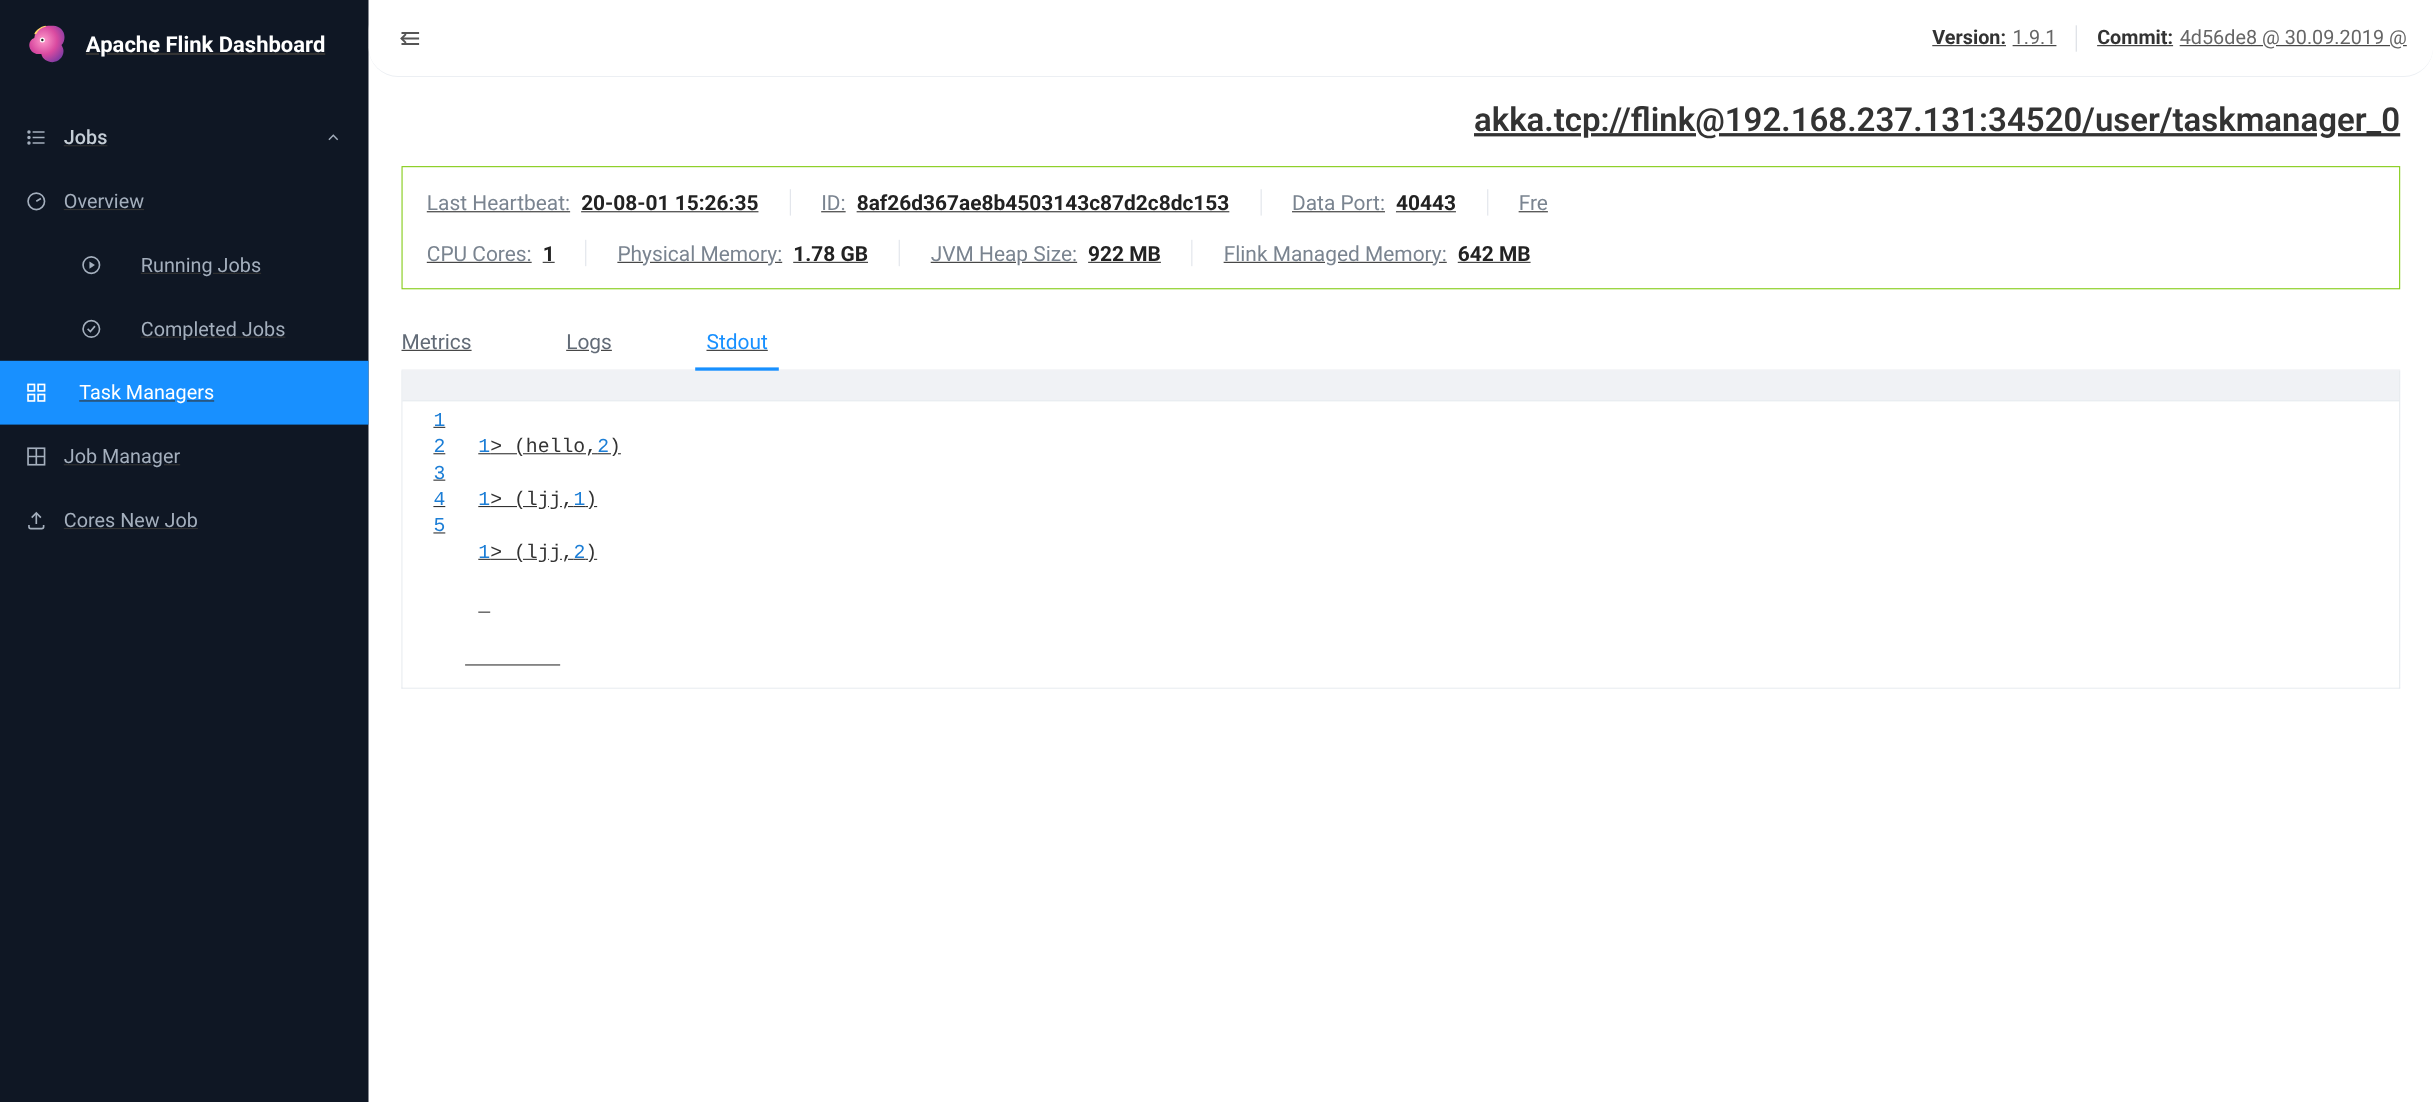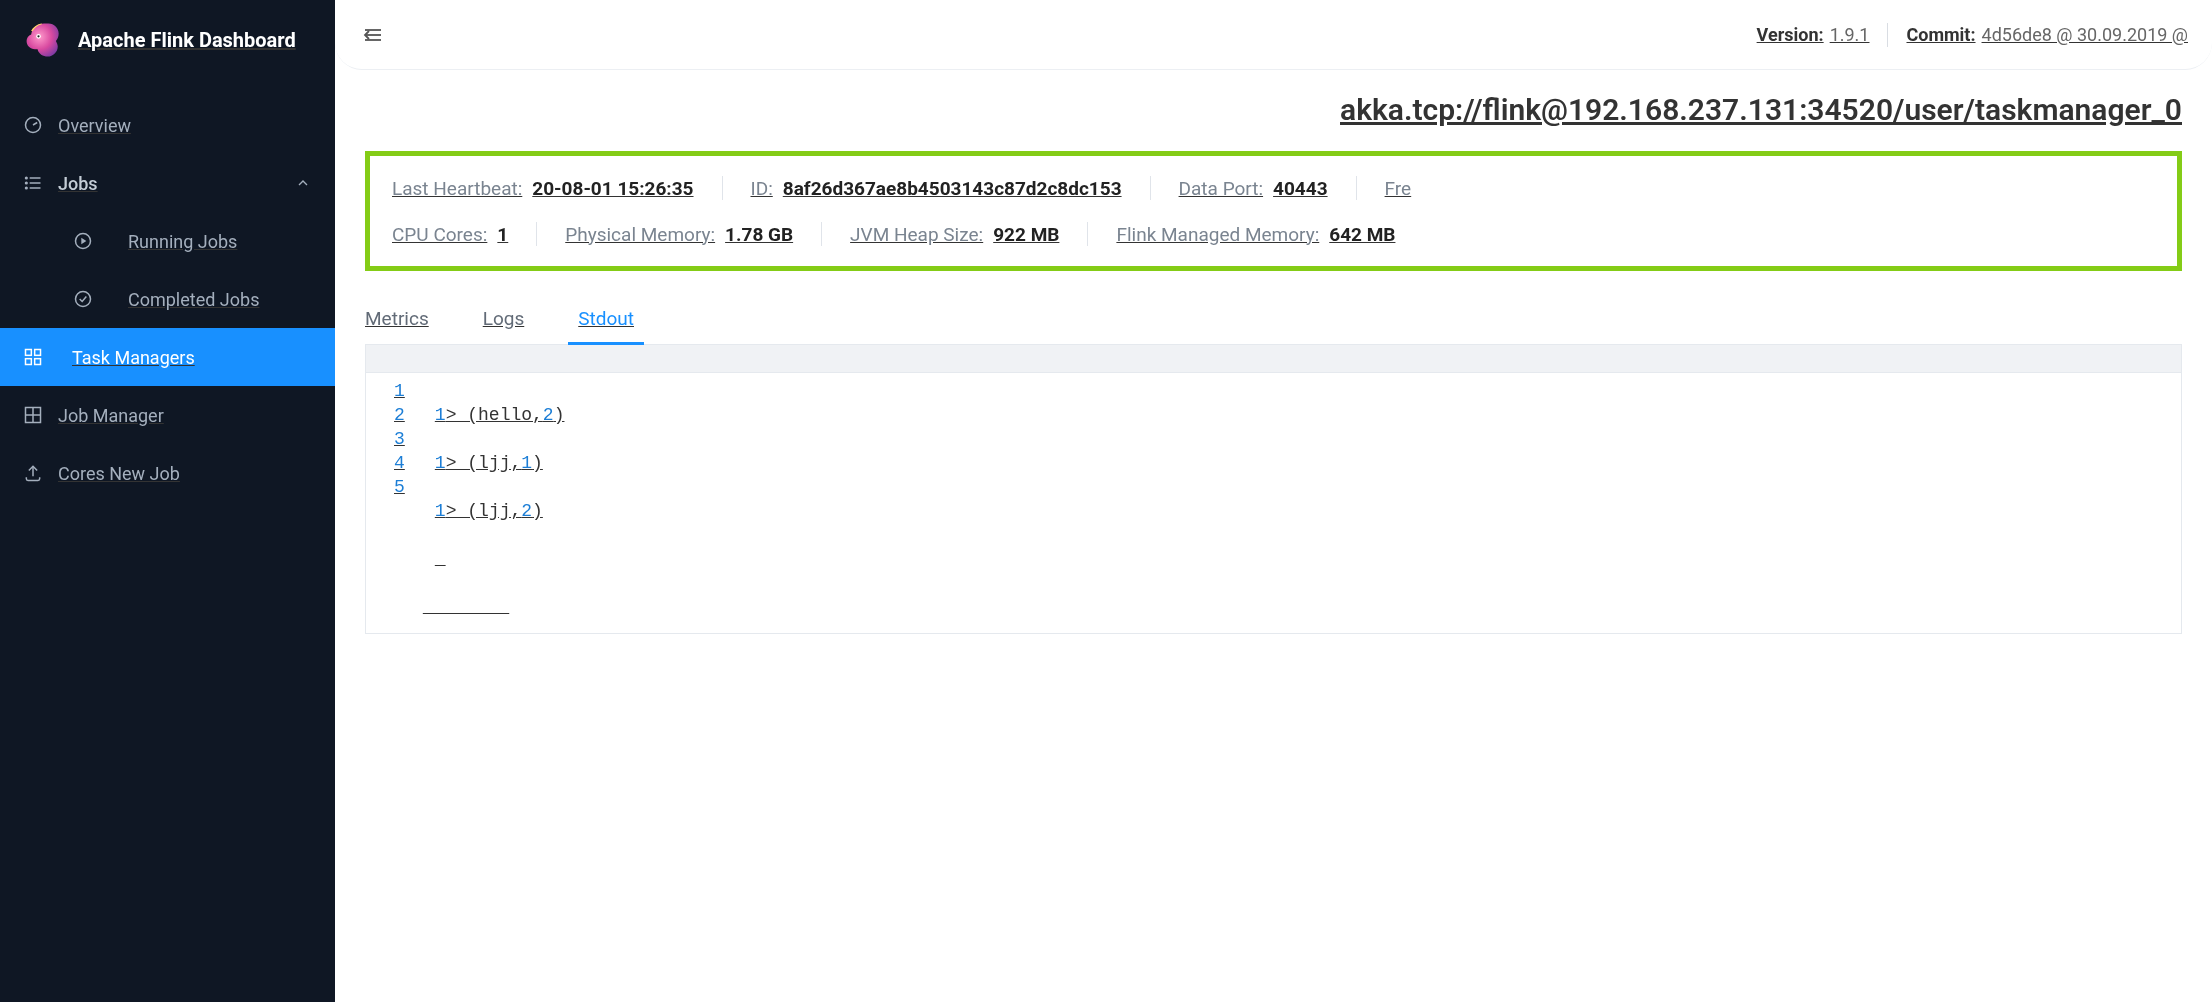--- a/index.html
+++ b/index.html
@@ -100,21 +100,21 @@
 
   .page-title-wrap { padding: 22px 30px 0 30px; text-align: right; }
   .page-title {
     font-size: 30px;
     font-weight: 600;
     color: #333;
   }
 
   .info-card {
     margin: 24px 30px 0 30px;
-    border: 5px solid #84cc16;
+    border: 1px solid #84cc16;
     padding: 20px 22px;
     background: #fff;
   }
   .info-row {
     display: flex;
     flex-wrap: wrap;
     align-items: center;
     gap: 0;
   }
   .info-row + .info-row { margin-top: 22px; }
@@ -128,20 +128,21 @@
   .info-item .val { color: #222; font-weight: 700; }
   .info-sep {
     width: 1px; height: 24px; background: #e0e4ea;
     margin: 0 28px;
   }
 
   .tabs {
     display: flex;
     margin: 22px 30px 0 30px;
     border-bottom: 1px solid #e5e9ee;
+    gap: 32px;
   }
   .tab {
     padding: 14px 0;
     margin-right: 54px;
     font-size: 19px;
     color: #626b77;
     cursor: pointer;
     position: relative;
   }
   .tab.active {
@@ -220,44 +221,44 @@
           <path d="M10 14c2-4 6-7 11-8 1 0 1 1 0 1-4 1-7 3-9 7-1 1-2 0-2 0z" fill="#ffd56b"></path>
         </svg>
       </span>
       <div class="logo-title">Apache Flink Dashboard</div>
     </div>
 
     <ul class="nav">
       <li class="nav-item">
         <span class="icon">
           <svg width="20" height="20" viewBox="0 0 24 24" fill="none" stroke="currentColor" stroke-width="1.8">
-              <circle cx="12" cy="12" r="9"></circle>
-              <path d="M12 12l5-3"></path>
-            </svg>
-        </span>
-        <span>Overview</span>
-      </li>
-
-      <li class="nav-item">
-        <span class="icon">
-          <svg width="20" height="20" viewBox="0 0 24 24" fill="none" stroke="currentColor" stroke-width="1.8">
               <line x1="8" y1="6" x2="21" y2="6"></line>
               <line x1="8" y1="12" x2="21" y2="12"></line>
               <line x1="8" y1="18" x2="21" y2="18"></line>
               <circle cx="4" cy="6" r="1"></circle>
               <circle cx="4" cy="12" r="1"></circle>
               <circle cx="4" cy="18" r="1"></circle>
             </svg>
         </span>
         <span class="nav-section-label">Jobs</span>
         <span class="expand">
           <svg width="16" height="16" viewBox="0 0 24 24" fill="none" stroke="currentColor" stroke-width="2">
               <polyline points="18 15 12 9 6 15"></polyline>
             </svg>
         </span>
+      </li>
+
+      <li class="nav-item">
+        <span class="icon">
+          <svg width="20" height="20" viewBox="0 0 24 24" fill="none" stroke="currentColor" stroke-width="1.8">
+              <circle cx="12" cy="12" r="9"></circle>
+              <path d="M12 12l5-3"></path>
+            </svg>
+        </span>
+        <span>Overview</span>
       </li>
 
       <li class="nav-item sub">
         <span class="icon">
           <svg width="20" height="20" viewBox="0 0 24 24" fill="none" stroke="currentColor" stroke-width="1.8">
               <circle cx="12" cy="12" r="9"></circle>
               <polygon points="10 8 16 12 10 16" fill="currentColor" stroke="none"></polygon>
             </svg>
         </span>
         <span>Running Jobs</span>

